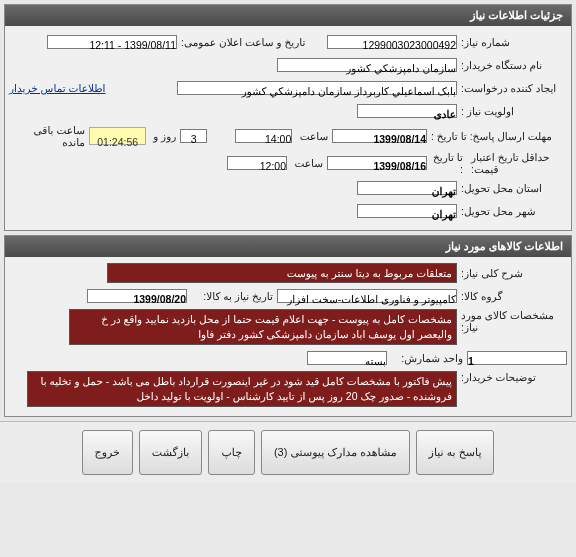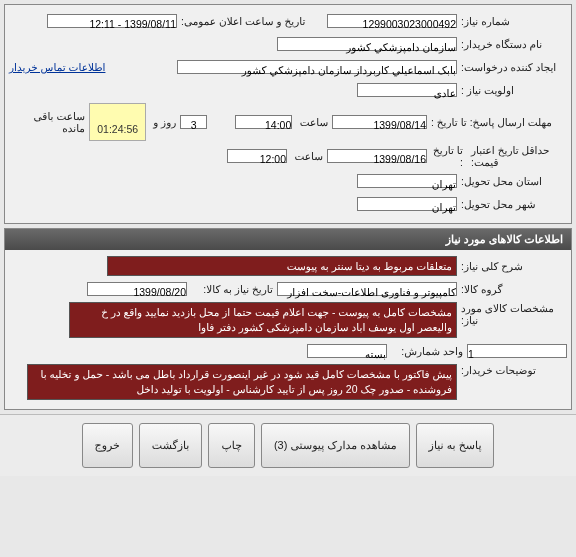--- a/index.html
+++ b/index.html
@@ -62,30 +62,30 @@
   border: 1px solid #555;
   padding: 2px 4px;
   font-size: 10.5px;
   min-height: 18px;
   line-height: 14px;
   text-align: right;
 }
 .field-yellow {
   background: #fffcb0;
   border: 1px solid #aaa;
-  padding: 18px 4px;
-  font-size: 10.5px;
-  height: 32px;
+  padding: 7px 4px;
+  font-size: 10.5px;
+  height: 18px;
   line-height: 14px;
   text-align: center;
   color: #333;
 }
 .w60 { width: 60px; }
 .w80 { width: 80px; }
-.w100 { width: 100px; }
+.w100 { width: 100px; font-weight: bold; }
 .w130 { width: 130px; }
 .w180 { width: 180px; }
 .w350 { width: 350px; }
 .link {
   color: #003399;
   text-decoration: underline;
   cursor: pointer;
   font-size: 10.5px;
 }
 .multiline {
@@ -110,20 +110,21 @@
   font-family: Tahoma, Arial, sans-serif;
   cursor: pointer;
   color: #222;
 }
 .flex1 { flex: 1; }
 </style>
 </head>
 <body>
 
 <div class="panel">
+  <div class="panel-header">جزئیات اطلاعات نیاز</div>
   <div class="panel-body">
 
     <div class="row">
       <div class="label">شماره نیاز:</div>
       <div class="field w130">1299003023000492</div>
       <div class="label" style="width:150px">تاریخ و ساعت اعلان عمومی:</div>
       <div class="field w130">1399/08/11 - 12:11</div>
     </div>
 
     <div class="row">

